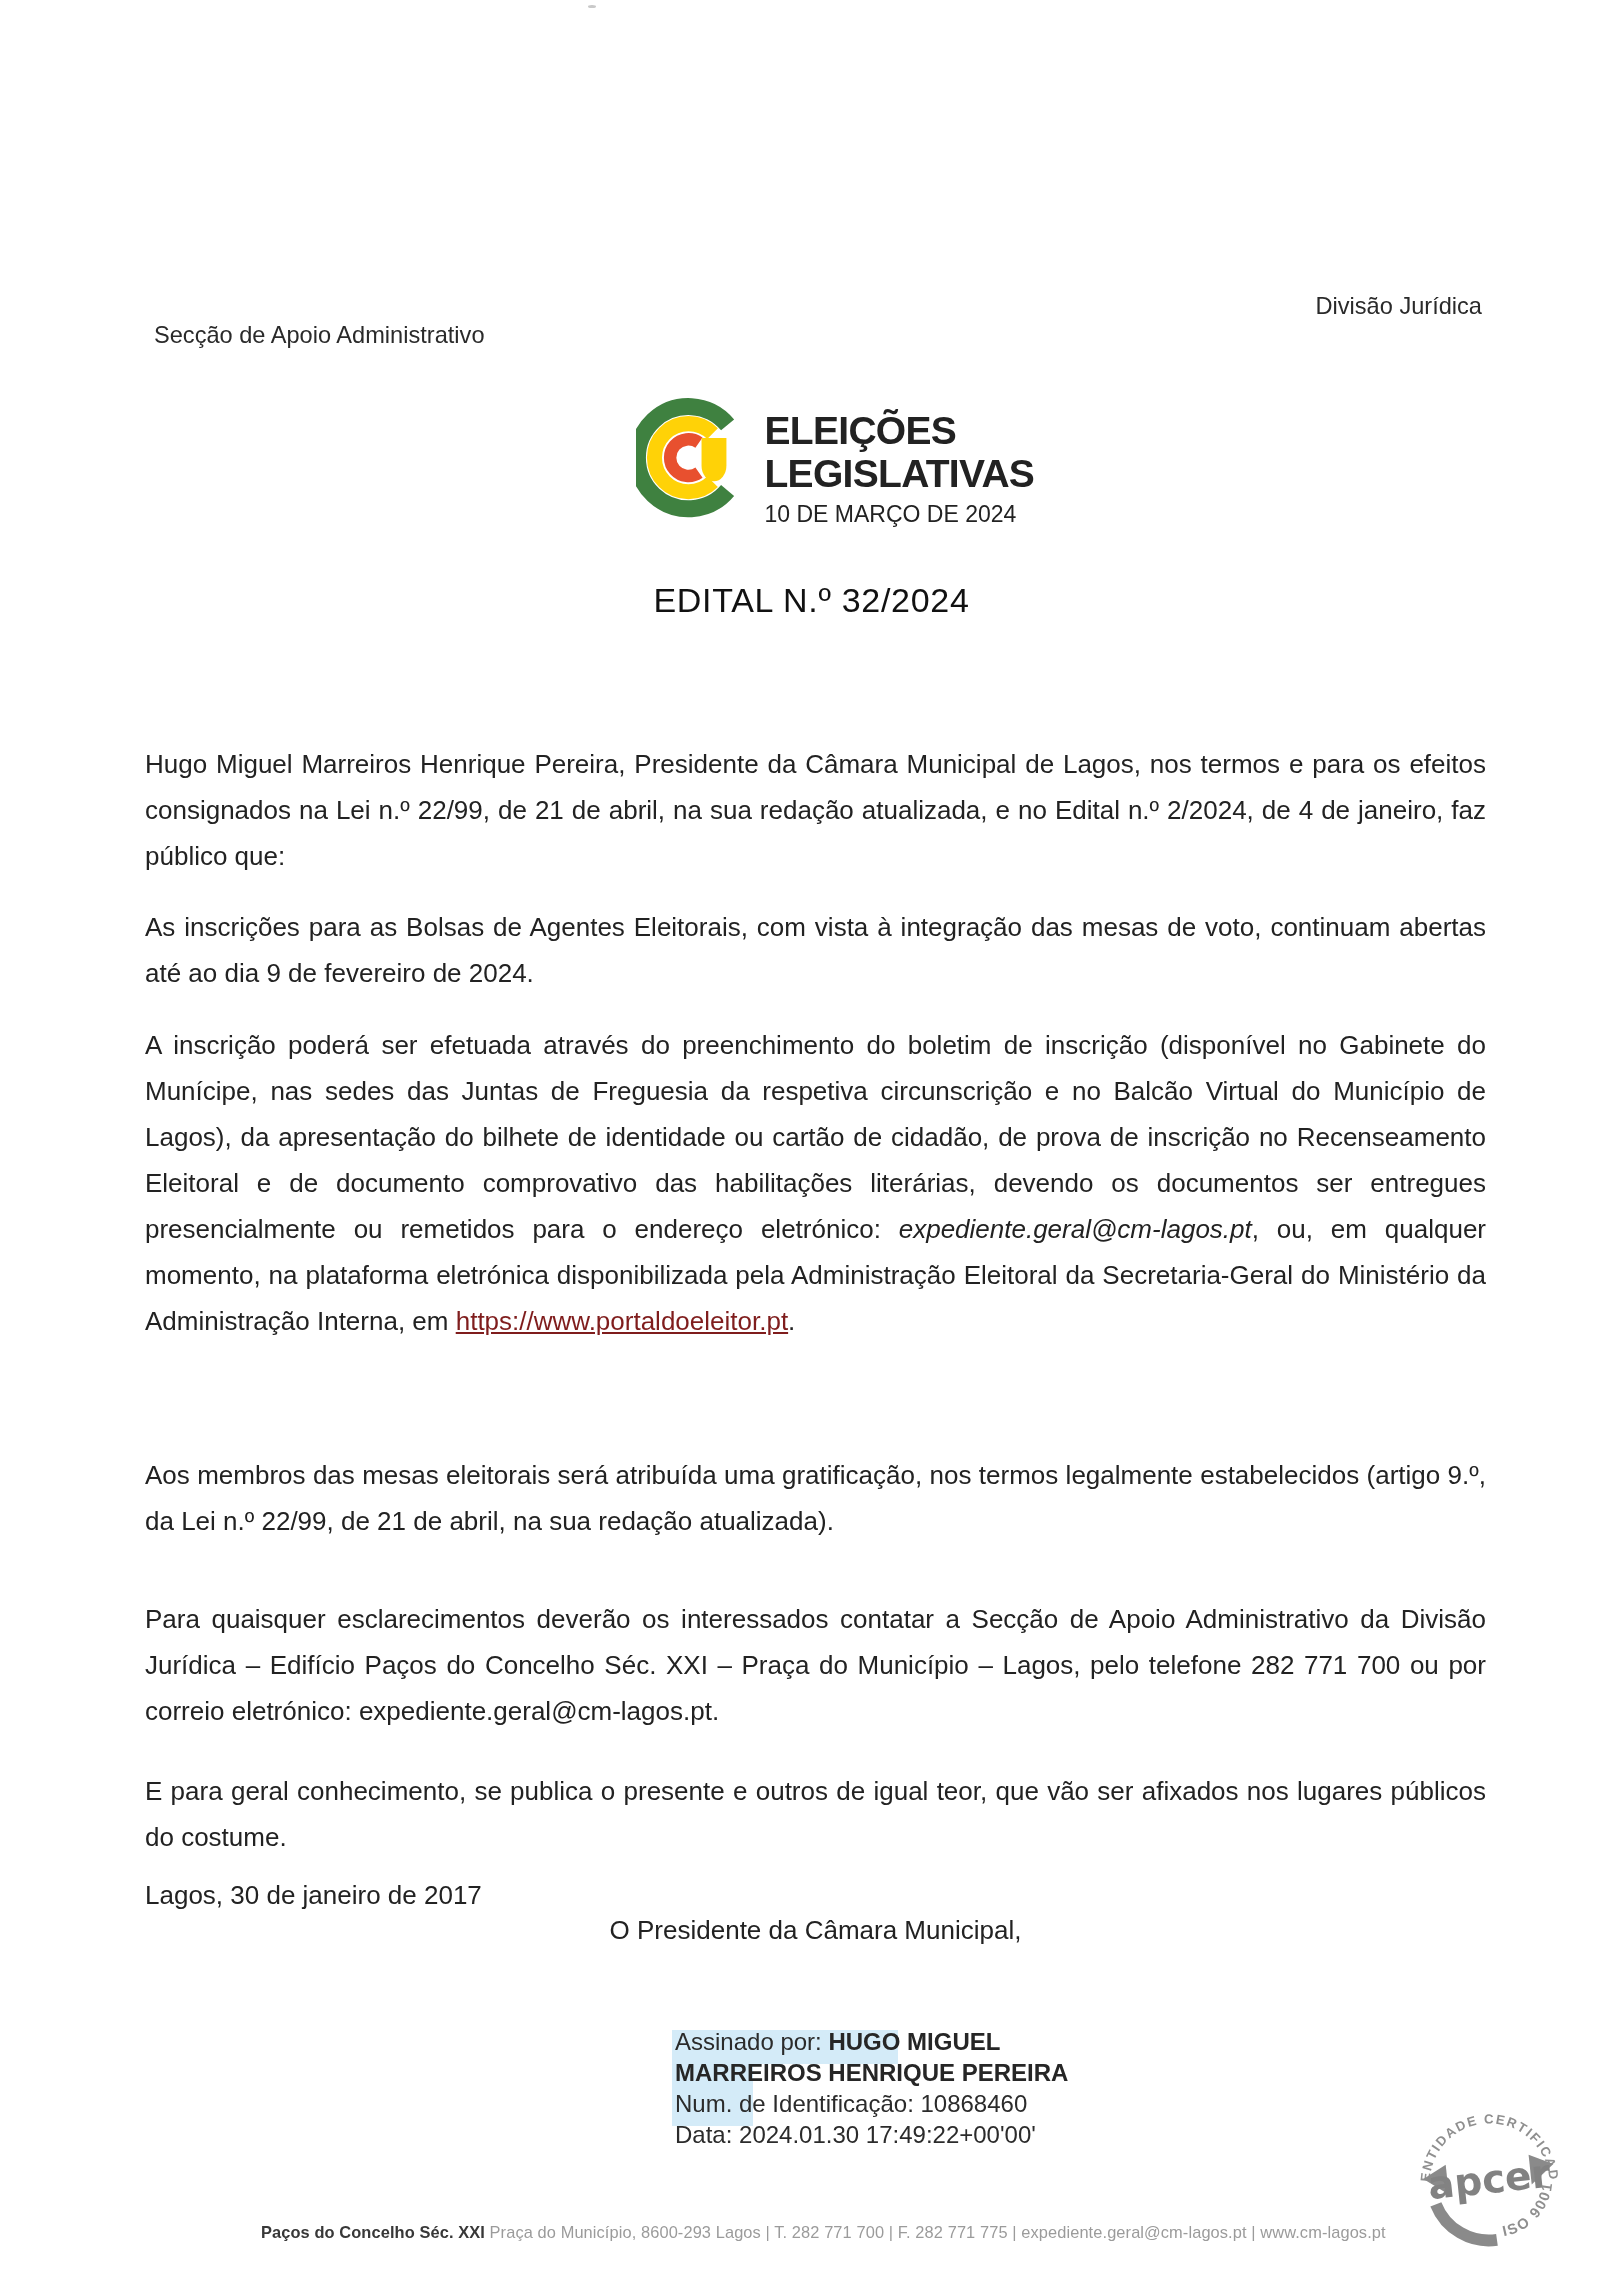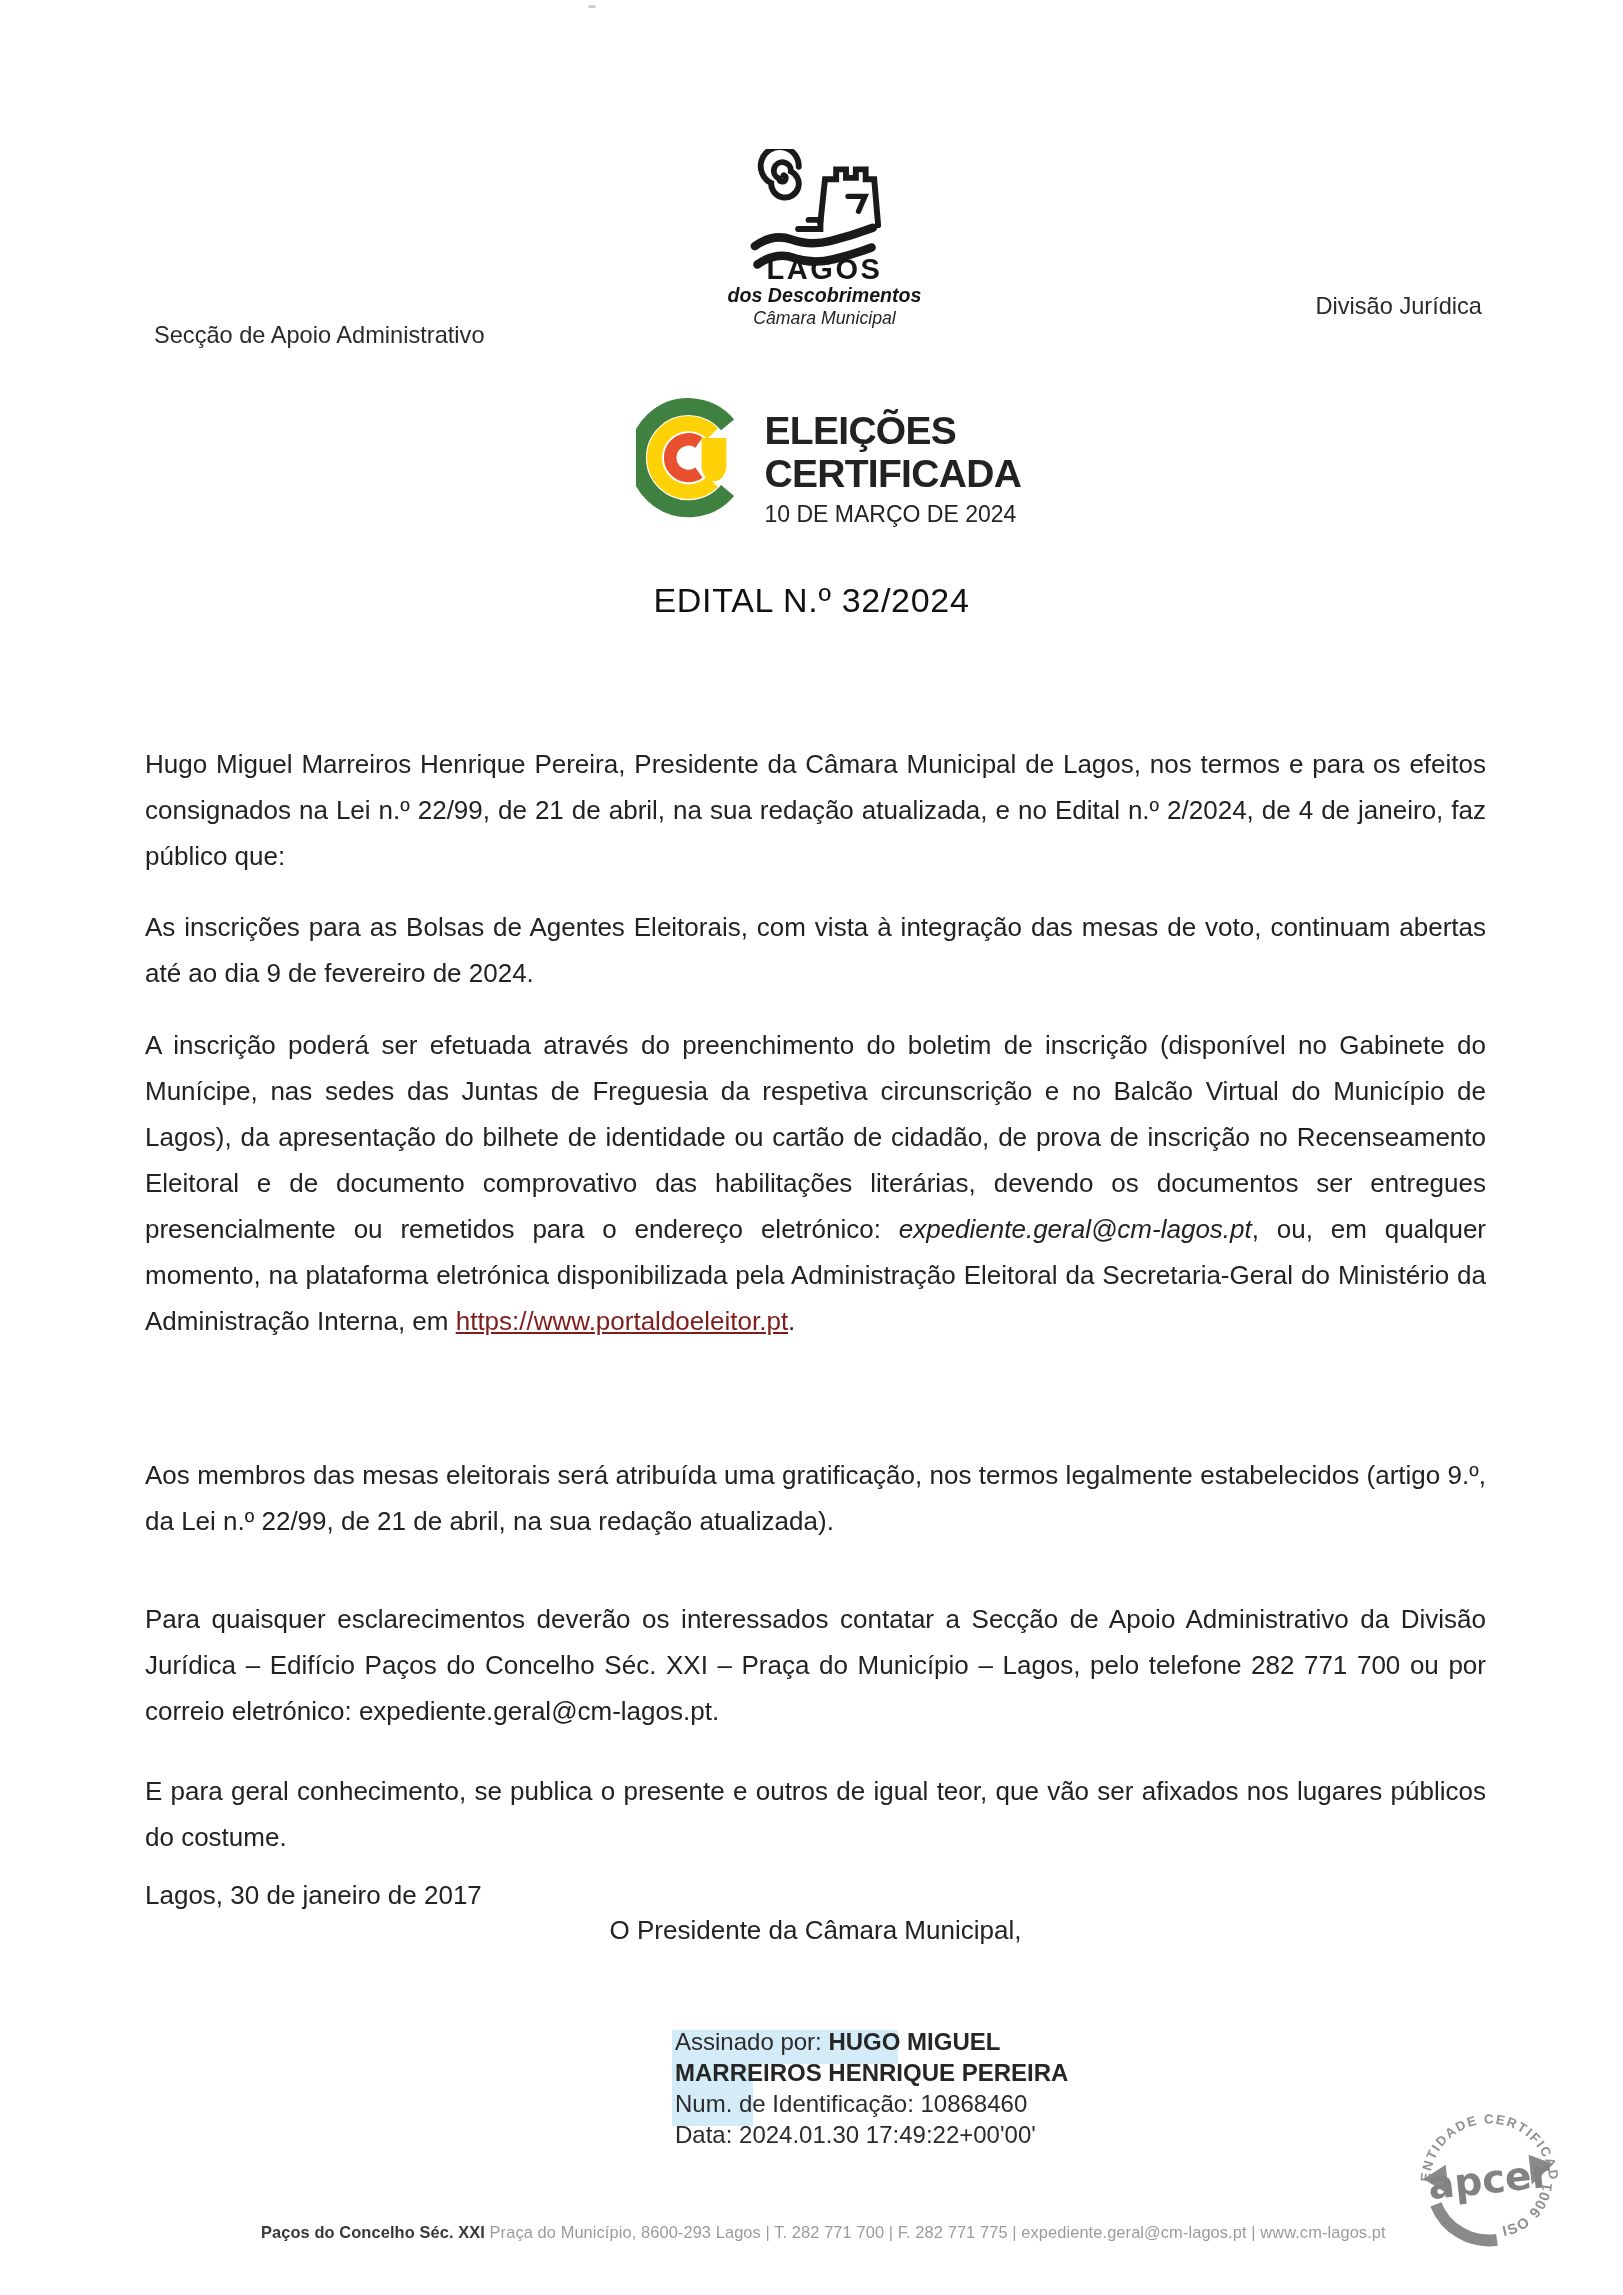--- a/index.html
+++ b/index.html
@@ -66,51 +66,36 @@
   
   #scan-dot{left:588px;top:5.2px;width:7.9px;height:3.3px;background:#c9c9c9;border-radius:50%;}
 </style>
 </head>
 <body>
 
 <div id="page">
 
   <div id="scan-dot" class="abs"></div>
 
-  <div id="lagos-logo" class="abs">
-    <svg class="art" width="164" height="128" viewBox="0 0 250 195">
-      <g fill="none" stroke="#1a1a1a" stroke-linecap="round">
-        <path stroke-width="9" d="M62,40 a5,5 0 1 1 -7,5 a13,13 0 1 1 18,-11 a21,21 0 1 1 -30,18 a29,29 0 1 1 42,-25"></path>
-        <path stroke-width="9" d="M118,112 L125,46 h17 v-15 h15 v13 h15 v-13 h15 v15 h13 l6,70"></path>
-        <path stroke-width="8" d="M160,72 h26 l-10,23"></path>
-        <path stroke-width="9" d="M84,122 h34 v-14 h-18"></path>
-        <path stroke-width="13" d="M18,148 q28,-20 56,-10 t60,2 t64,-20"></path>
-        <path stroke-width="13" d="M22,176 q28,-20 56,-10 t60,2 t58,-18"></path>
-      </g>
-    </svg>
-    <div class="lagos-name">LAGOS</div>
-    <div class="lagos-sub">dos Descobrimentos</div>
-    <div class="lagos-sub2">Câmara Municipal</div>
-  </div>
 
   <div id="division-label" class="abs dept-line">Divisão Jurídica</div>
   <div id="section-label" class="abs dept-line">Secção de Apoio Administrativo</div>
 
   <div id="elections-logo" class="abs">
     <svg width="118" height="180" viewBox="0 0 180 275">
       <g fill="none" stroke-linecap="butt">
         <path d="M139.8,86.9 A78,78 0 1 0 139.8,187.1" stroke="#3f8140" stroke-width="26"></path>
         <path d="M116.8,100.2 A52,52 0 1 0 116.8,173.8" stroke="#ffd207" stroke-width="23"></path>
         <path d="M96.1,114.1 A28,28 0 1 0 96.1,159.9" stroke="#e8502f" stroke-width="19"></path>
       </g>
       <path d="M100,107 h38 v42 a19,24 0 0 1 -38,0 z" fill="#ffd207"></path>
     </svg>
     <div id="elections-text">
       <div class="elei-line">ELEIÇÕES</div>
-      <div class="elei-line">CERTIFICADA</div>
+      <div class="elei-line">LEGISLATIVAS</div>
       <div class="elei-date">10 DE MARÇO DE 2024</div>
     </div>
   </div>
 
   <div id="edital-title" class="abs">EDITAL N.º 32/2024</div>
 
   <p id="p1" class="body-par">Hugo Miguel Marreiros Henrique Pereira, Presidente da Câmara Municipal de Lagos, nos termos e para os efeitos consignados na Lei n.º 22/99, de 21 de abril, na sua redação atualizada, e no Edital n.º 2/2024, de 4 de janeiro, faz público que:</p>
   <p id="p2" class="body-par">As inscrições para as Bolsas de Agentes Eleitorais, com vista à integração das mesas de voto, continuam abertas até ao dia 9 de fevereiro de 2024.</p>
 
   <p id="p3" class="body-par"><span>A inscrição poderá ser efetuada através do preenchimento do boletim de inscrição (disponível no Gabinete do Munícipe, nas sedes das Juntas de Freguesia da respetiva circunscrição e no Balcão Virtual do Município de Lagos), da apresentação do bilhete de identidade ou cartão de cidadão, de prova de inscrição no Recenseamento Eleitoral e de documento comprovativo das habilitações literárias, devendo os documentos ser entregues presencialmente ou remetidos para o endereço eletrónico: </span><span class="email-italic">expediente.geral@cm-lagos.pt</span><span>, ou, em qualquer momento, na plataforma eletrónica disponibilizada pela Administração Eleitoral da Secretaria-Geral do Ministério da Administração Interna, em </span><a class="doc-link" href="#">https://www.portaldoeleitor.pt</a><span>.</span></p>

